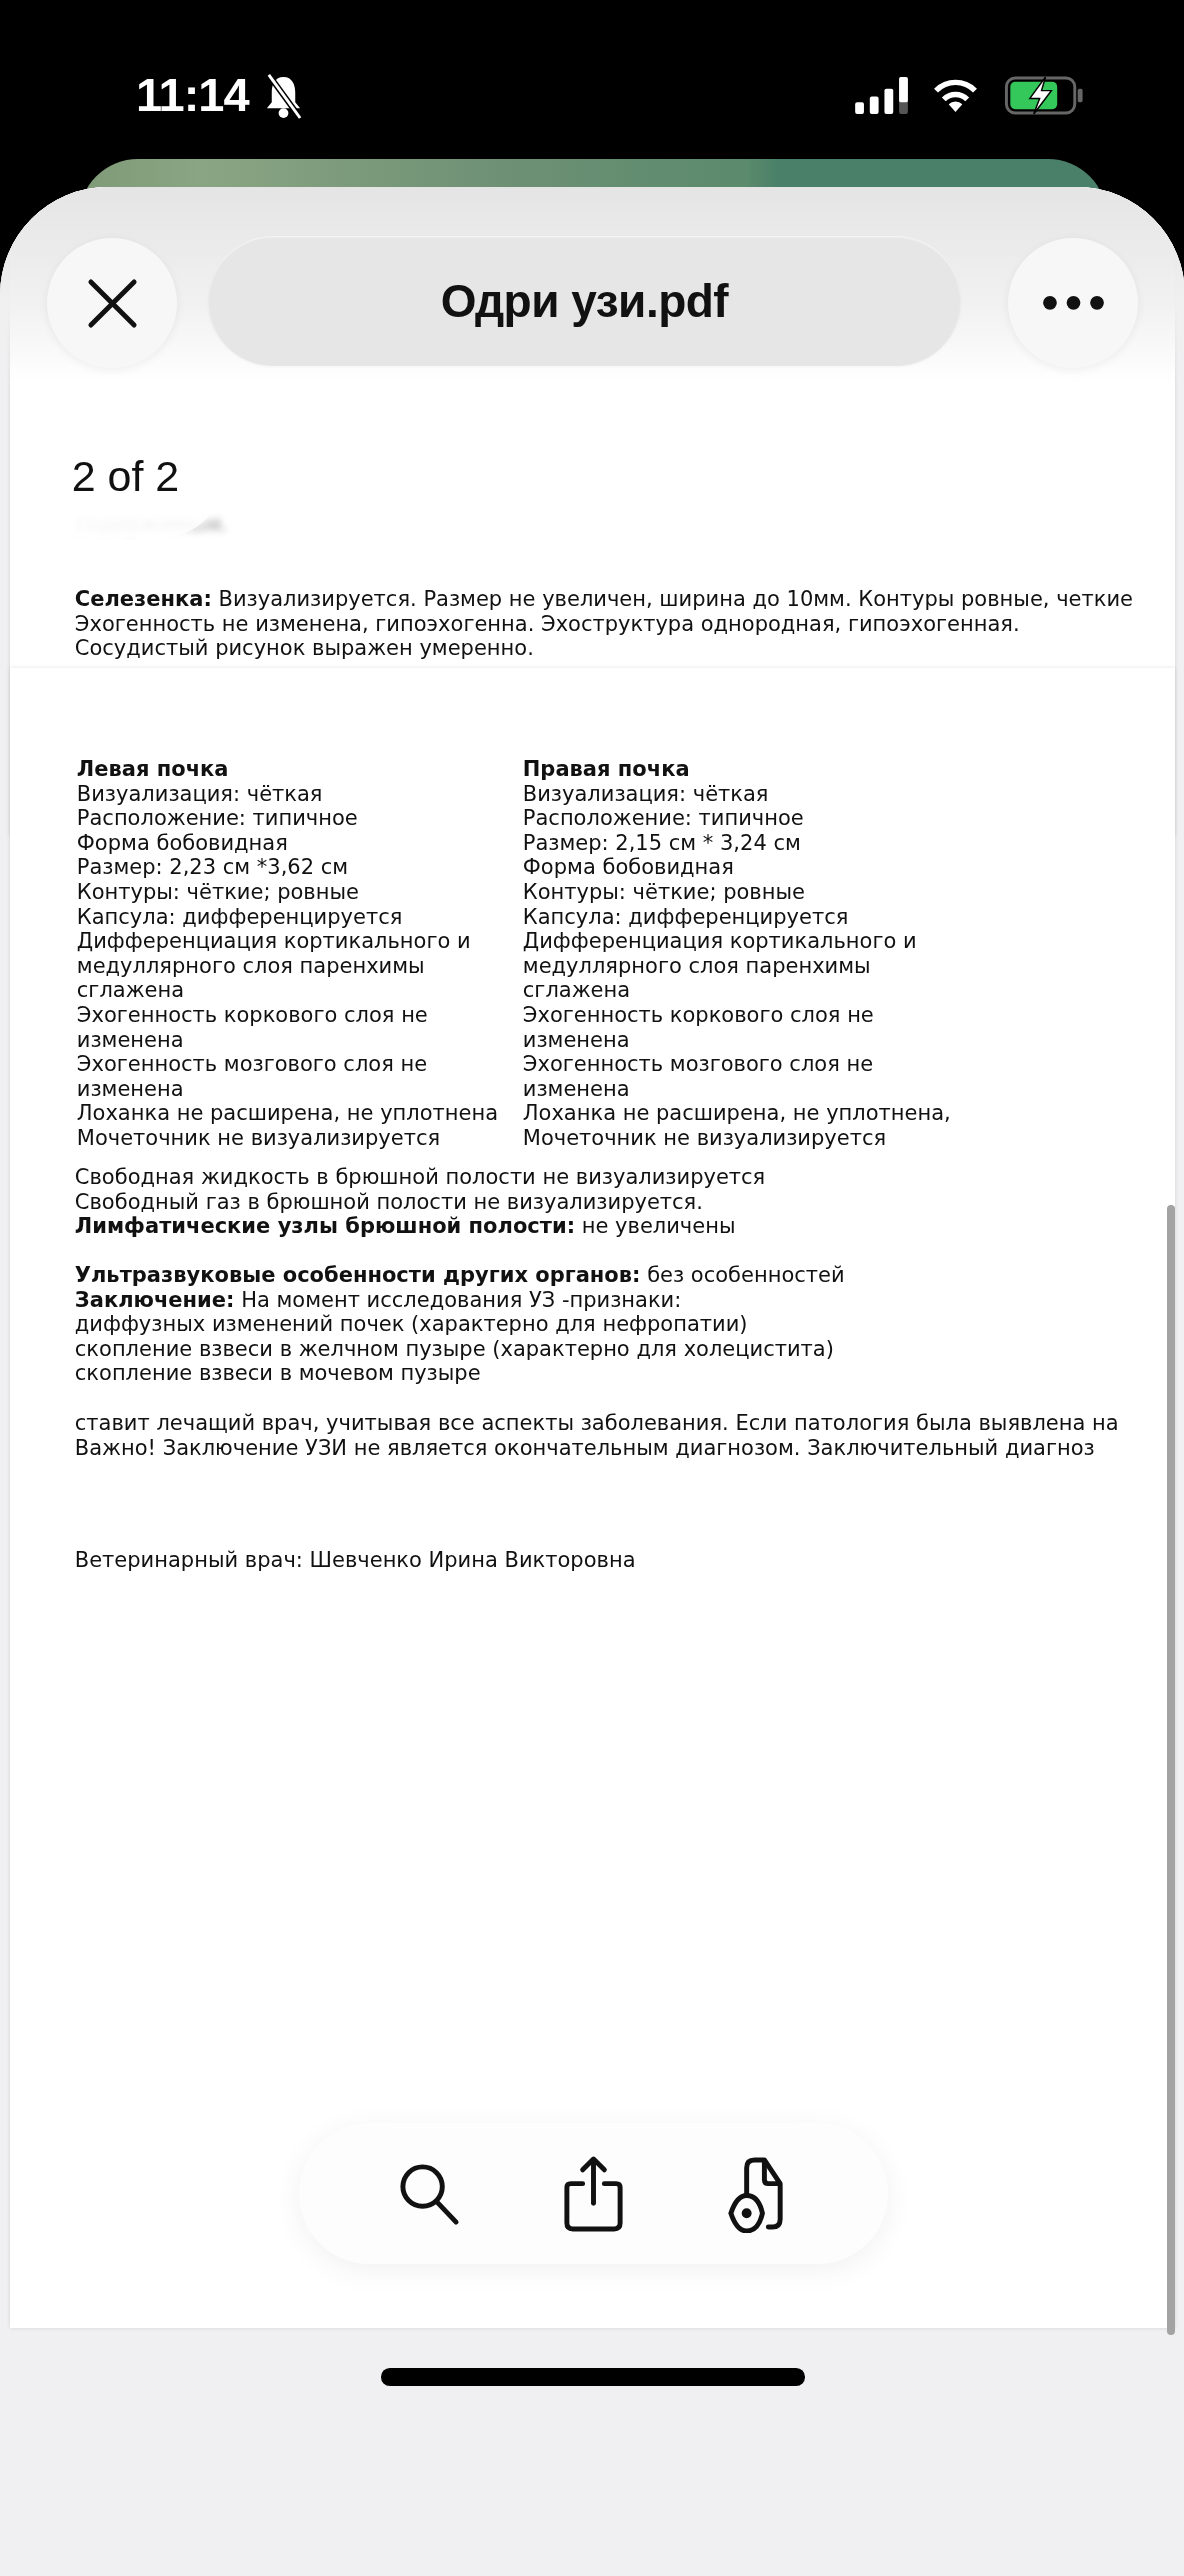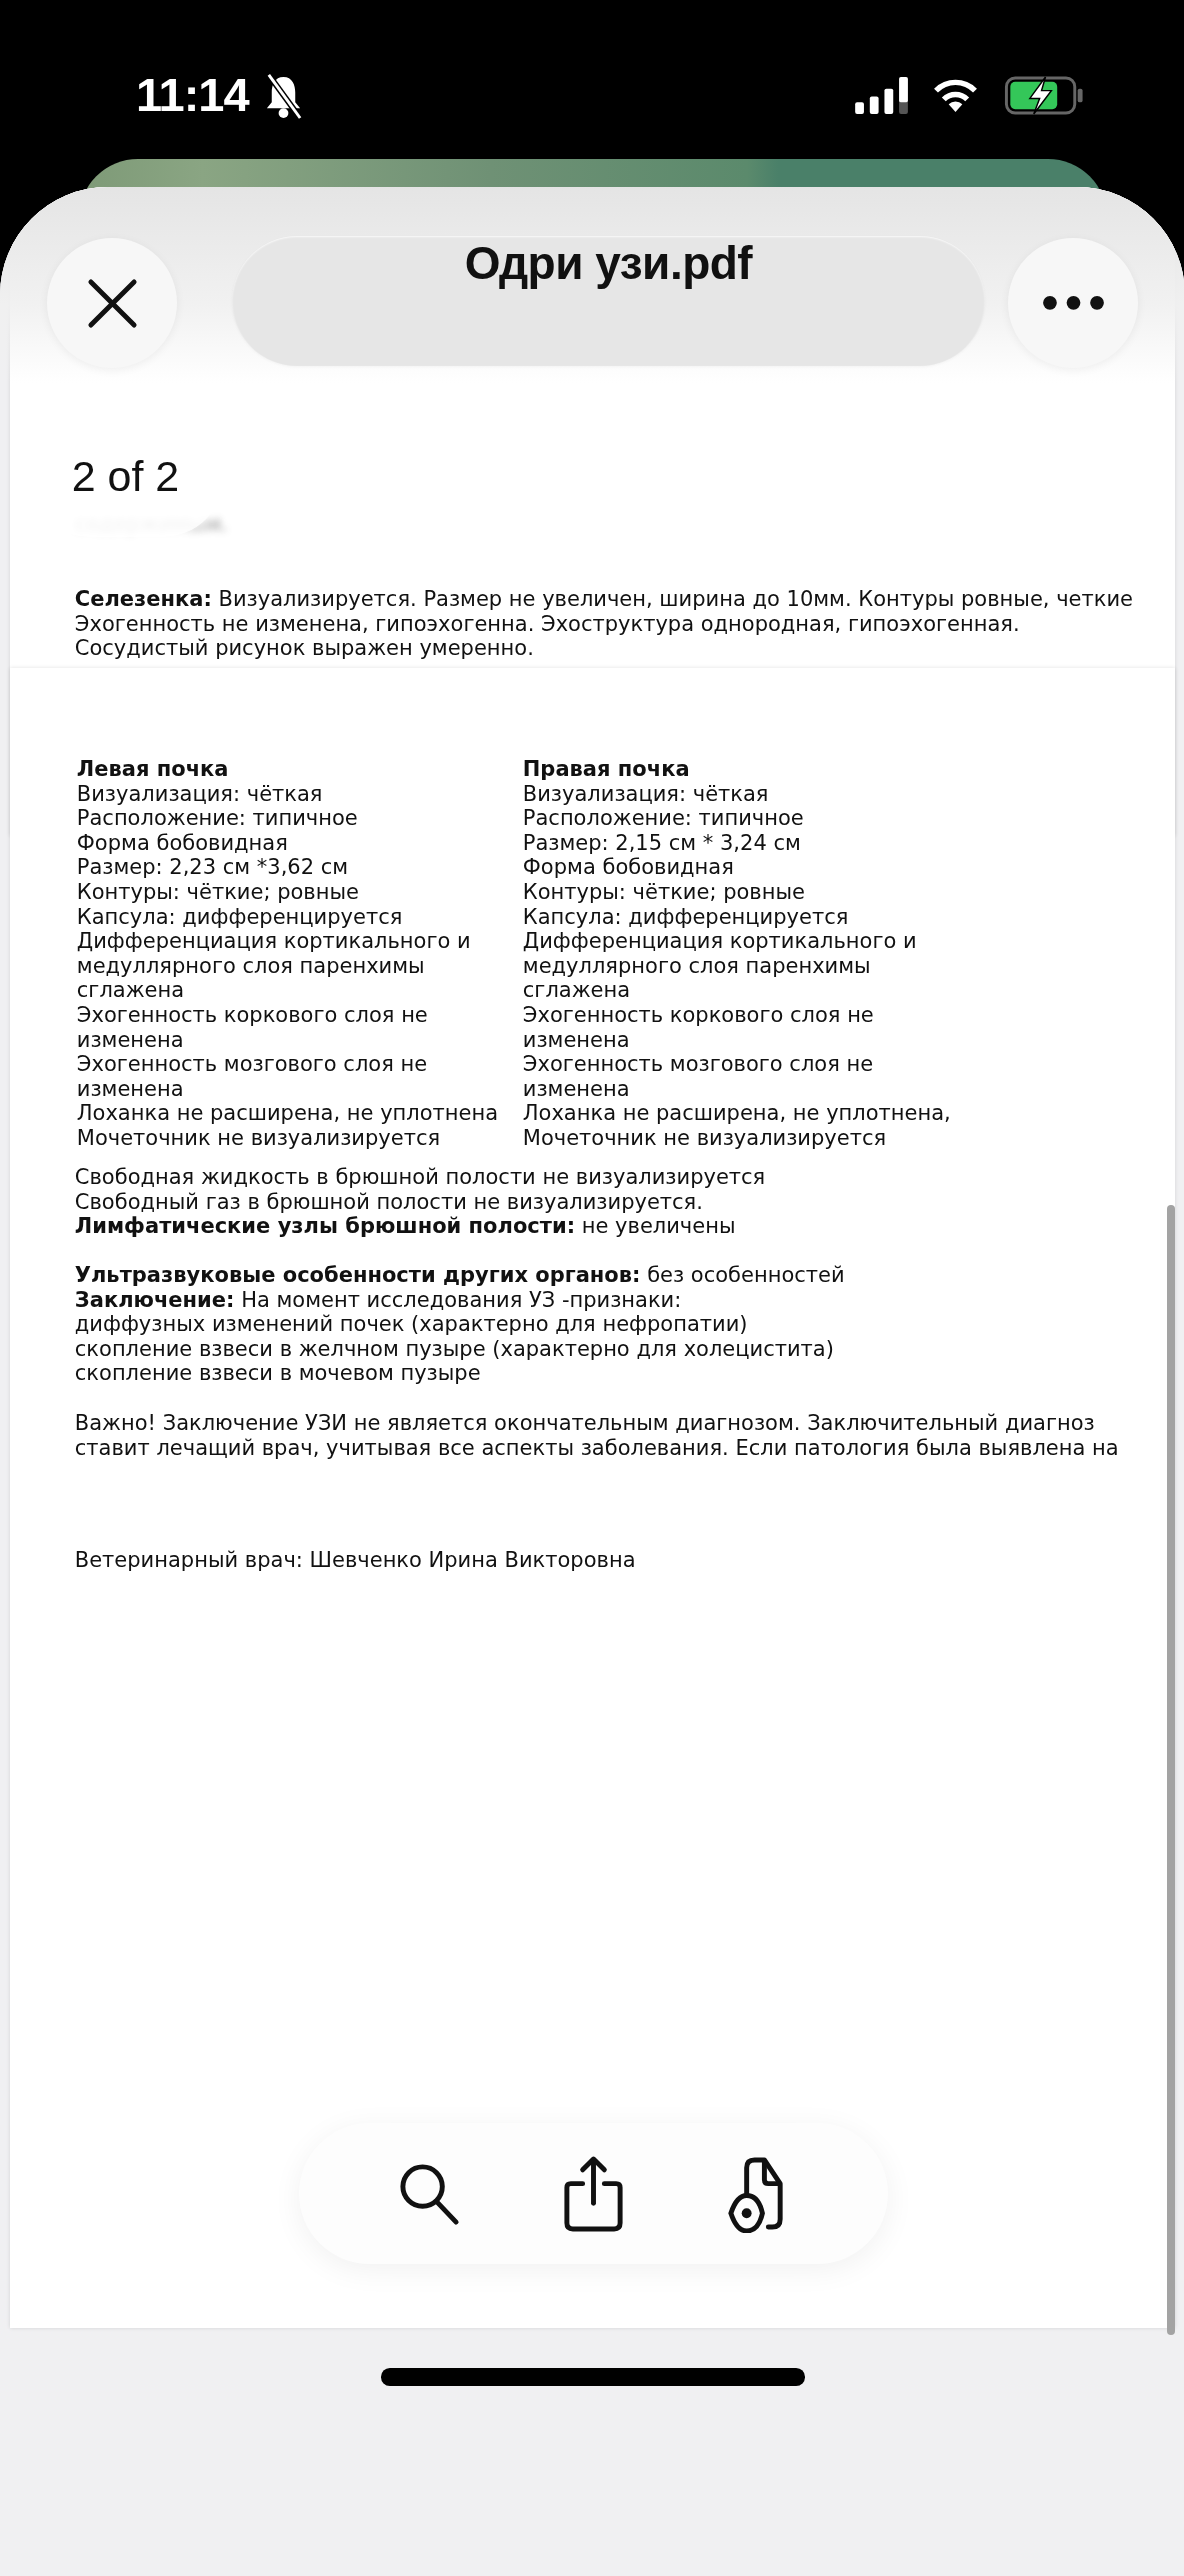--- a/index.html
+++ b/index.html
@@ -48,23 +48,23 @@
   .p2-block div { white-space: nowrap; }
 
   
   .scrollbar-thumb { position: absolute; left: 1167px; top: 1018px; width: 7.9px; height: 1130px; background: #a3a3a3; border-radius: 3.9px; }
 
   
   .header-glass { position: absolute; left: 0; top: 0; width: 1185px; height: 196px;
     background: linear-gradient(180deg, rgba(228,228,228,0.98) 0%, rgba(240,240,240,0.92) 60%, rgba(255,255,255,0.0) 100%); }
   .close-button { position: absolute; left: 47px; top: 51px; width: 130px; height: 130px; border-radius: 50%;
     background: #f7f7f7; box-shadow: 0 2px 9.8px rgba(0,0,0,0.06); display: flex; align-items: center; justify-content: center; cursor: pointer; }
-  .title-pill { position: absolute; left: 232px; top: 49px; width: 753px; height: 130px; border-radius: 65px;
+  .title-pill { position: absolute; left: 208px; top: 49px; width: 753px; height: 130px; border-radius: 65px;
     background: #e6e6e6; box-shadow: inset 0 1px 2px rgba(255,255,255,0.8), 0 1px 2.9px rgba(0,0,0,0.04);
-    display: flex; align-items: flex-start; justify-content: center; }
+    display: flex; align-items: center; justify-content: center; }
   .title-text { font-family: "Liberation Sans", sans-serif; font-weight: 700; font-size: 46px; color: #111; letter-spacing: -0.5px; }
   .more-button { position: absolute; left: 1008px; top: 51px; width: 130px; height: 130px; border-radius: 50%;
     background: #f7f7f7; box-shadow: 0 2px 9.8px rgba(0,0,0,0.06); display: flex; align-items: center; justify-content: center; cursor: pointer; }
 
   .page-indicator { position: absolute; left: 27.5px; top: 228px; width: 196px; height: 122px; border-radius: 61px;
     background: rgba(255,255,255,0.88); box-shadow: 0 0 17.7px rgba(255,255,255,0.9);
     display: flex; align-items: center; justify-content: center; }
   .page-indicator span { font-family: "Liberation Sans", sans-serif; font-size: 43px; color: #111; }
 
   
@@ -170,22 +170,22 @@
 
     <div class="doc-text p2-block blk-concl">
       <div><b>Ультразвуковые особенности других органов:</b><span> без особенностей</span></div>
       <div><b>Заключение:</b><span> На момент исследования УЗ -признаки:</span></div>
       <div>диффузных изменений почек (характерно для нефропатии)</div>
       <div>скопление взвеси в желчном пузыре (характерно для холецистита)</div>
       <div>скопление взвеси в мочевом пузыре</div>
     </div>
 
     <div class="doc-text p2-block blk-warn">
+      <div>ставит лечащий врач, учитывая все аспекты заболевания. Если патология была выявлена на</div>
       <div>Важно! Заключение УЗИ не является окончательным диагнозом. Заключительный диагноз</div>
-      <div>ставит лечащий врач, учитывая все аспекты заболевания. Если патология была выявлена на</div>
     </div>
 
     <div class="doc-text p2-block blk-vet">Ветеринарный врач: Шевченко Ирина Викторовна</div>
   </div>
 
   <div class="scrollbar-thumb"></div>
 
   <div class="header-glass">
     <div class="close-button">
       <svg width="55" height="55" viewBox="0 0 56 56">

